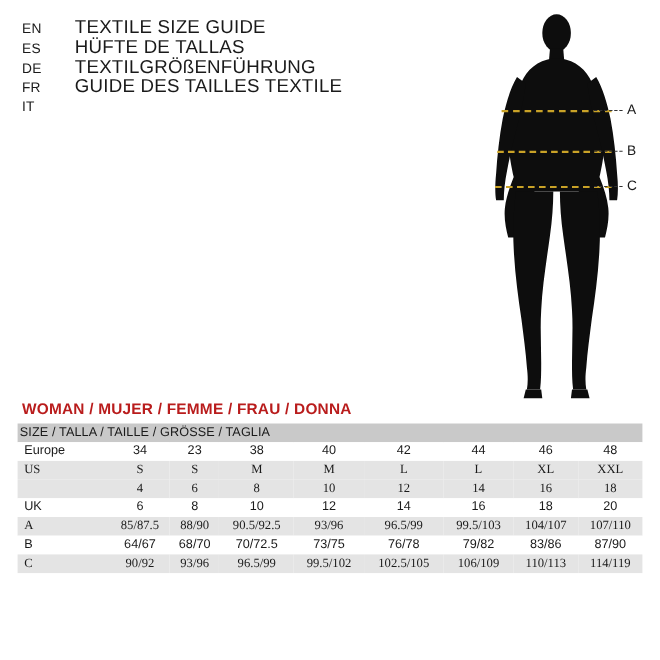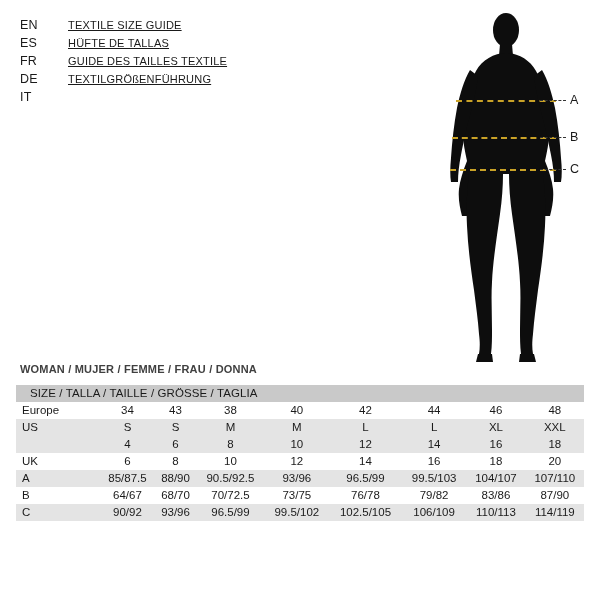--- a/index.html
+++ b/index.html
@@ -35,25 +35,24 @@
     line-height: 18px;
     gap: 12px;
   }
   .lang-code {
     width: 36px;
     font-size: 12.5px;
     letter-spacing: 0.2px;
     color: #1a1a1a;
   }
   .lang-text {
-    font-size: 11px;
+    font-size: 17px;
     letter-spacing: 0.2px;
     color: #1a1a1a;
     white-space: nowrap;
-    text-decoration: underline;
   }
 
   
   .figure-wrap {
     position: absolute;
     left: 400px;
     top: 8px;
     width: 190px;
     height: 360px;
   }
@@ -85,24 +84,24 @@
   }
   .mlabel-a { left: 170px; top: 85px; }
   .mlabel-b { left: 170px; top: 122px; }
   .mlabel-c { left: 170px; top: 154px; }
 
   
   .woman-title {
     position: absolute;
     left: 20px;
     top: 363px;
-    font-size: 11px;
+    font-size: 14px;
     font-weight: bold;
     letter-spacing: 0.2px;
-    color: #404040;
+    color: #b91c1c;
   }
 
   .size-table {
     position: absolute;
     left: 16px;
     top: 385px;
     width: 568px;
     border-collapse: collapse;
     font-size: 11.5px;
   }
@@ -112,26 +111,27 @@
     line-height: 17px;
     text-align: center;
     font-weight: normal;
     color: #1a1a1a;
   }
   .size-table tr.header-row {
     background: #c9c9c9;
   }
   .size-table tr.header-row td {
     text-align: left;
-    padding-left: 14px;
+    padding-left: 2px;
     font-size: 11.5px;
     letter-spacing: 0.1px;
   }
   .size-table tr.shade td {
     background: #e4e4e4;
+    font-family: Liberation Serif, serif;
   }
   .size-table tr.plain td {
     background: #ffffff;
   }
   .size-table td.rowlabel {
     text-align: left;
     padding-left: 6px;
     width: 78px;
   }
 
@@ -158,26 +158,26 @@
   <div class="lang-block">
     <div class="lang-row">
       <span class="lang-code">EN</span>
       <span class="lang-text">TEXTILE SIZE GUIDE</span>
     </div>
     <div class="lang-row">
       <span class="lang-code">ES</span>
       <span class="lang-text">HÜFTE DE TALLAS</span>
     </div>
     <div class="lang-row">
+      <span class="lang-code">DE</span>
+      <span class="lang-text">TEXTILGRÖßENFÜHRUNG</span>
+    </div>
+    <div class="lang-row">
       <span class="lang-code">FR</span>
       <span class="lang-text">GUIDE DES TAILLES TEXTILE</span>
-    </div>
-    <div class="lang-row">
-      <span class="lang-code">DE</span>
-      <span class="lang-text">TEXTILGRÖßENFÜHRUNG</span>
     </div>
     <div class="lang-row">
       <span class="lang-code">IT</span>
     </div>
   </div>
 
   <div class="figure-wrap">
     <svg class="figure-svg" width="190" height="360" viewBox="0 0 190 360">
       <g fill="#0d0d0d">
 
@@ -262,21 +262,21 @@
 
   <table class="size-table">
     <tbody>
       <tr class="header-row">
         <td colspan="9">SIZE / TALLA / TAILLE / GRÖSSE / TAGLIA</td>
       </tr>
 
       <tr class="plain">
         <td class="rowlabel">Europe</td>
         <td>34</td>
-        <td>43</td>
+        <td>23</td>
         <td>38</td>
         <td>40</td>
         <td>42</td>
         <td>44</td>
         <td>46</td>
         <td>48</td>
       </tr>
 
       <tr class="shade">
         <td class="rowlabel">US</td>

